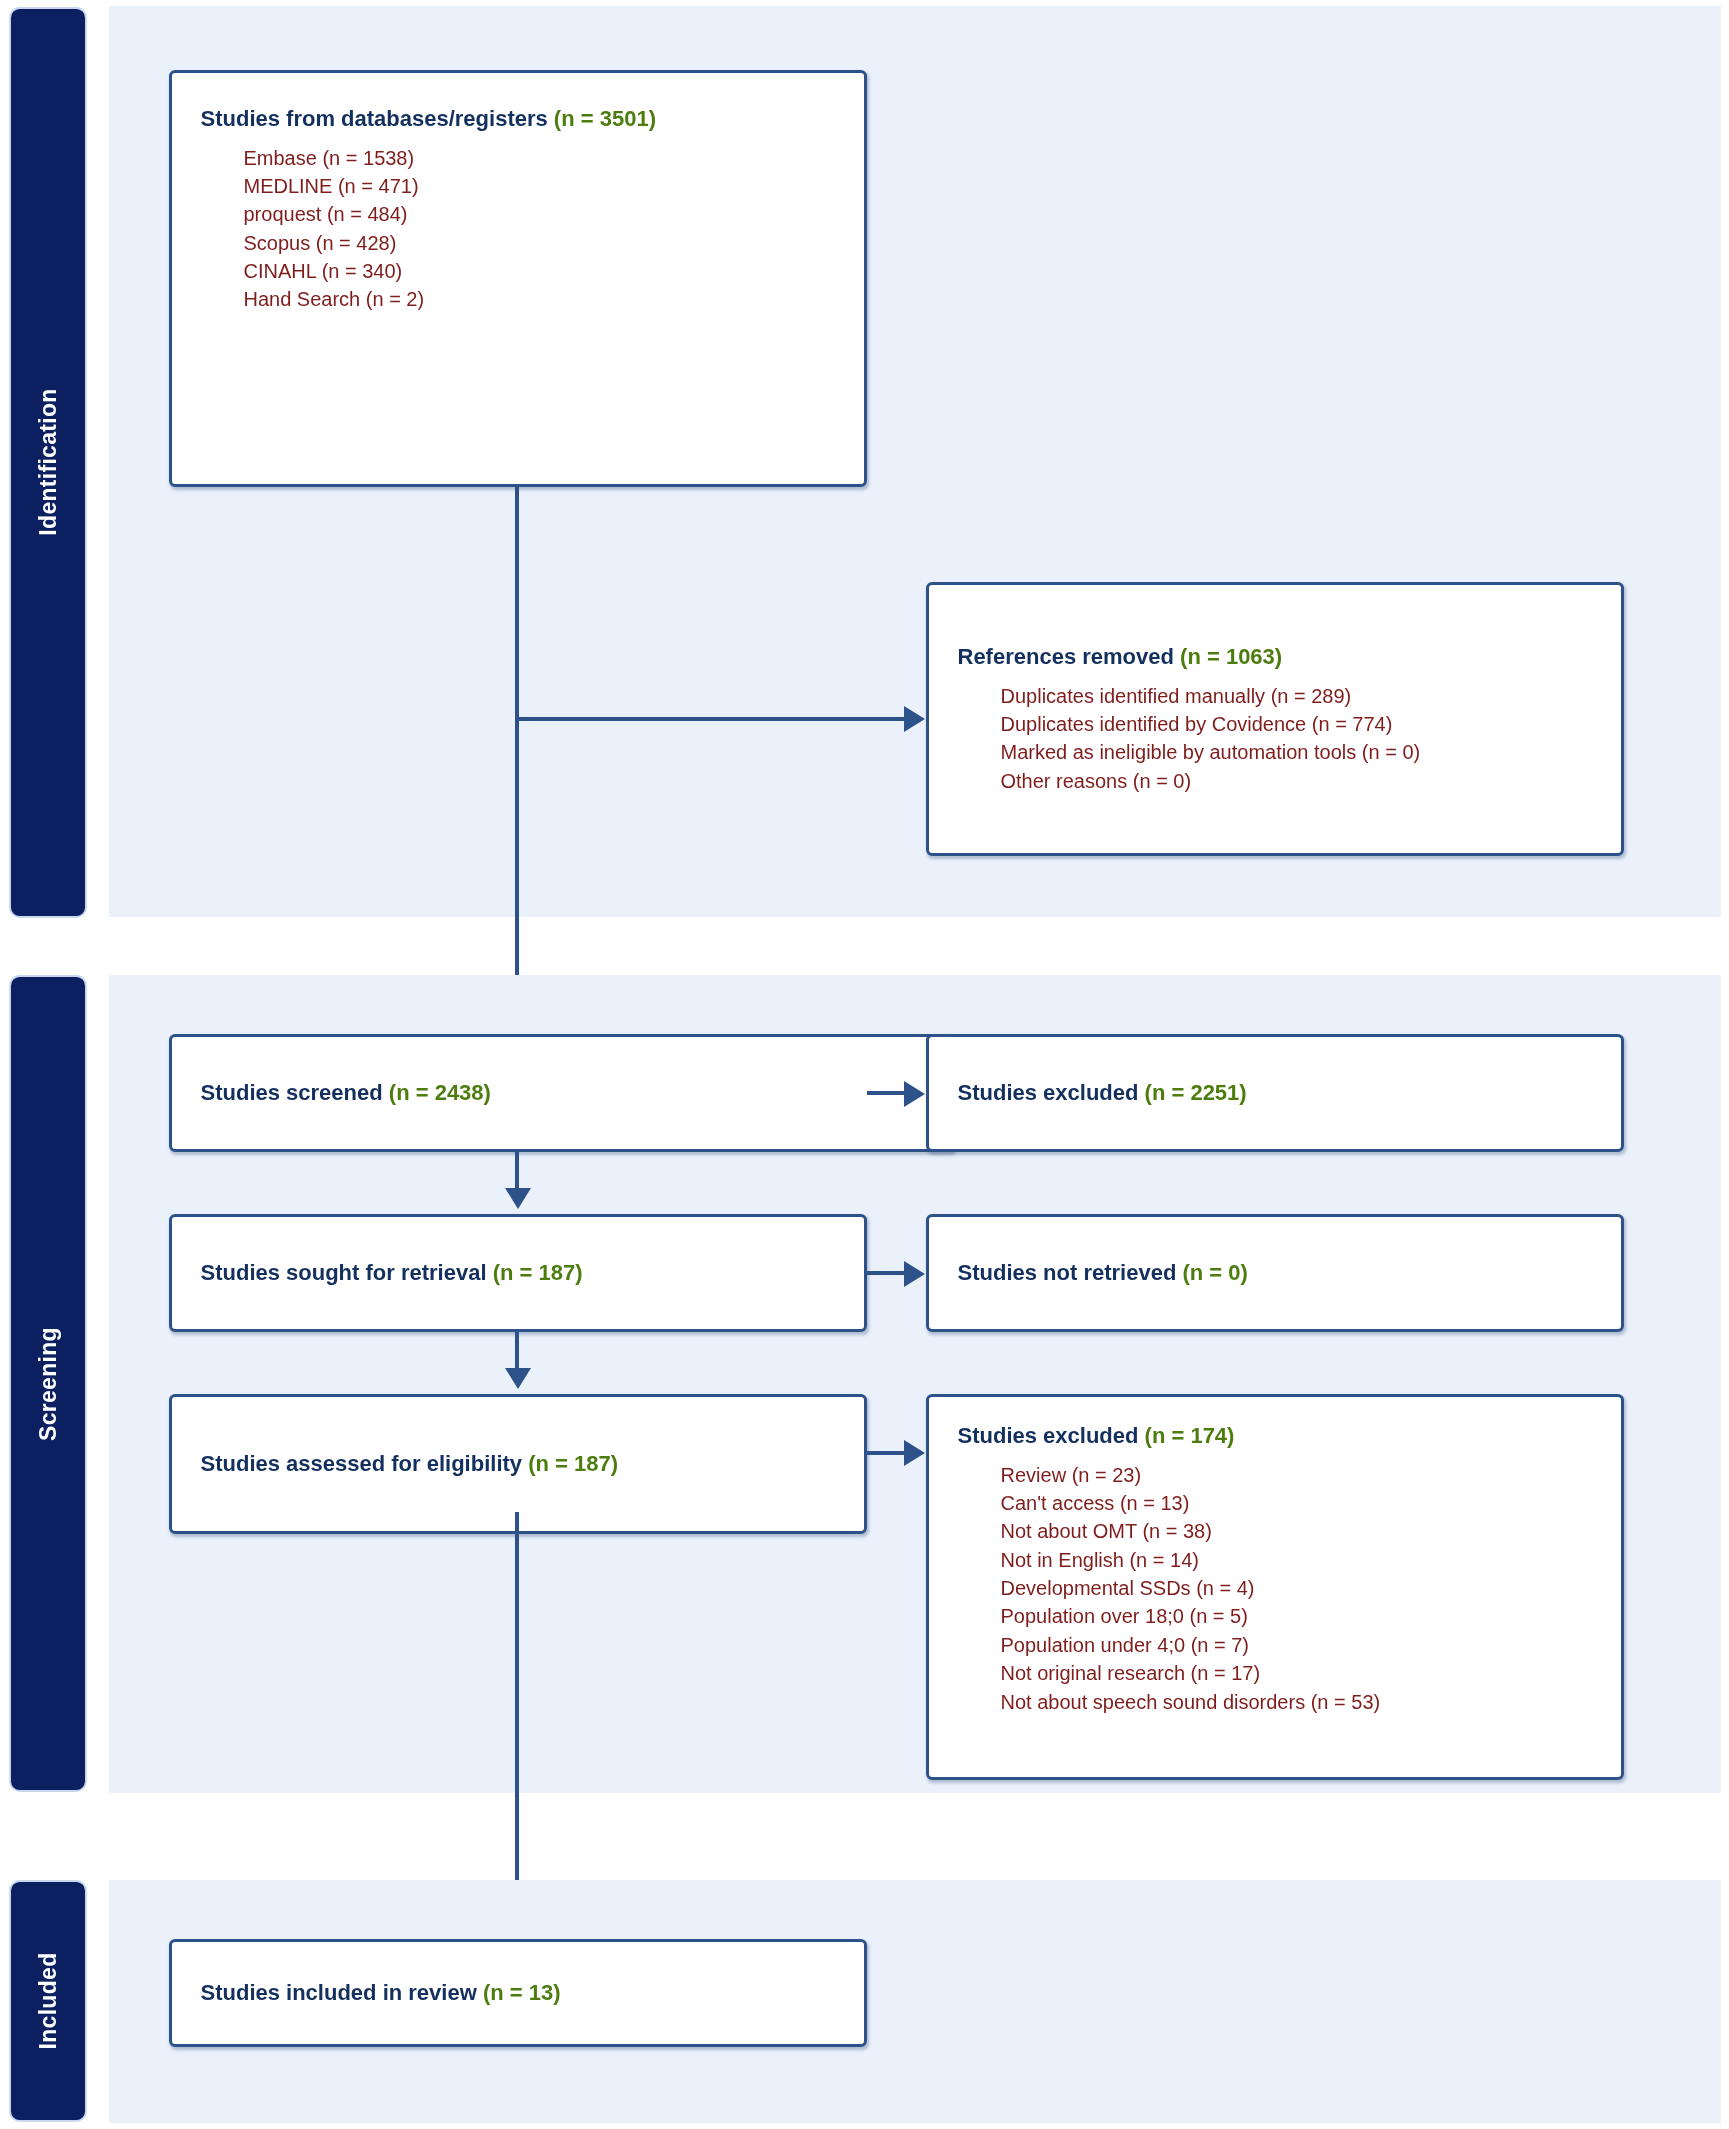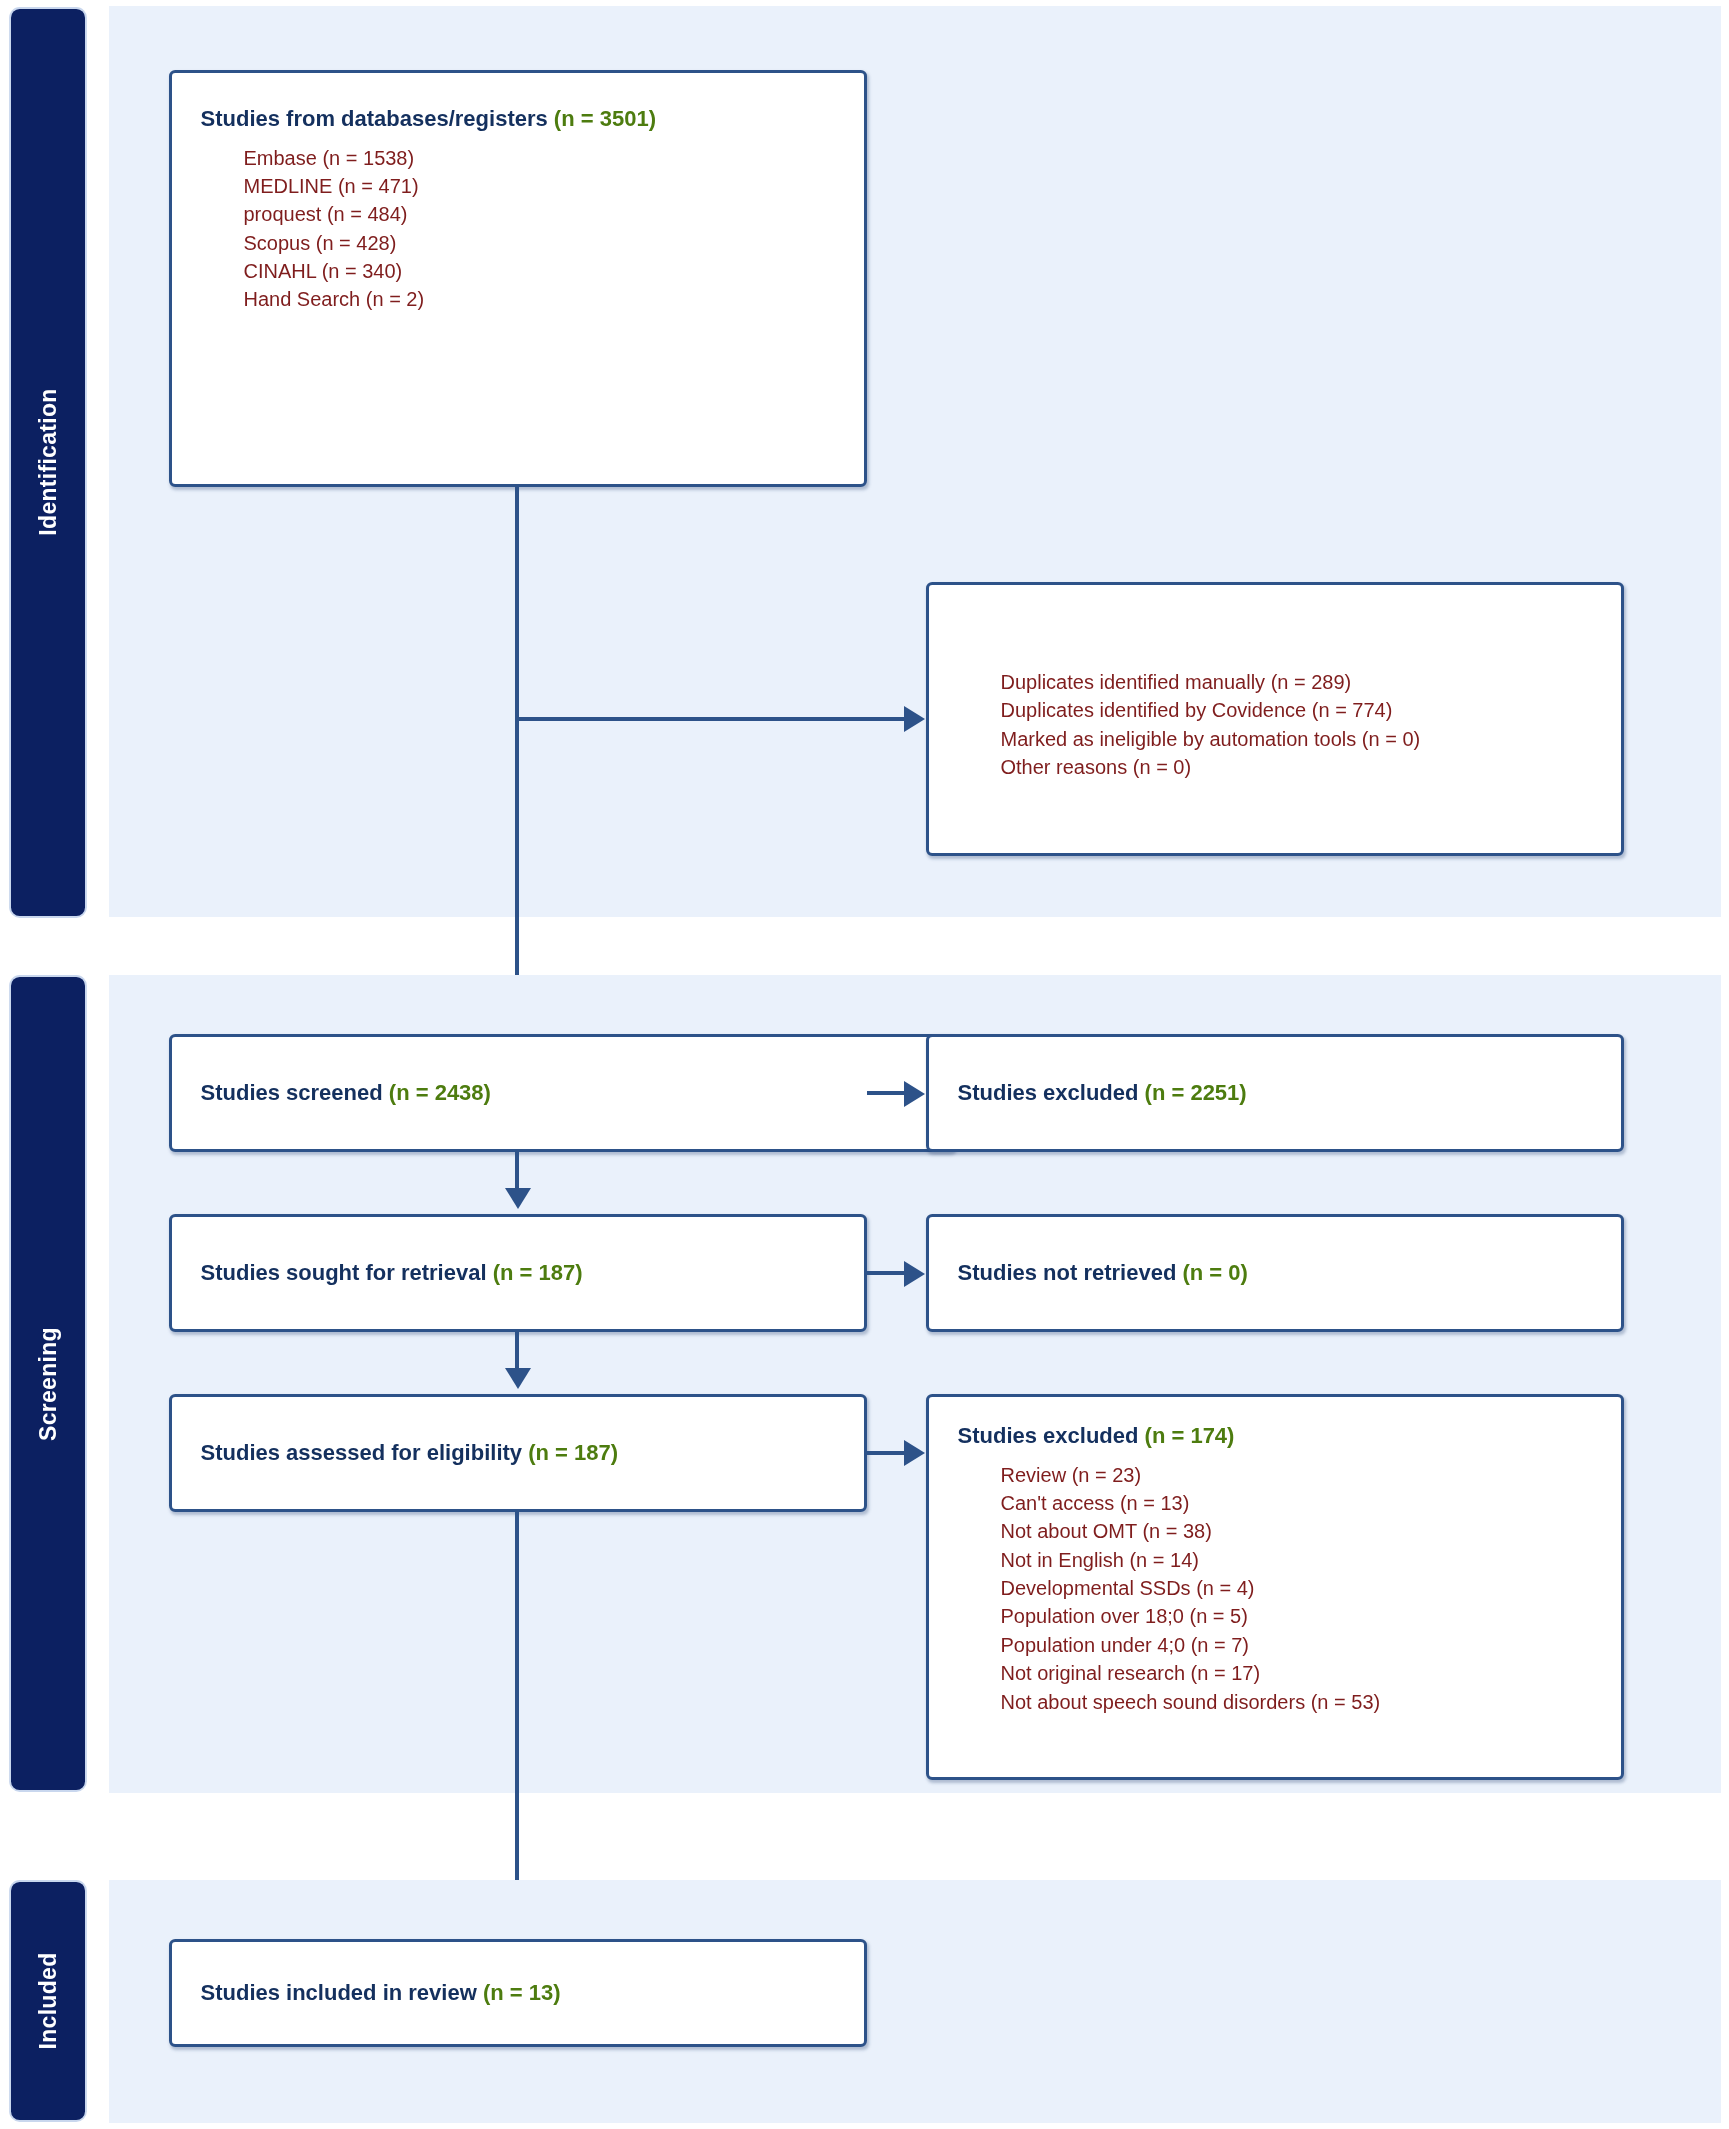--- a/index.html
+++ b/index.html
@@ -146,20 +146,23 @@
         <li>proquest (n = 484)</li>
         <li>Scopus (n = 428)</li>
         <li>CINAHL (n = 340)</li>
         <li>Hand Search (n = 2)</li>
       </ul>
     </div>
   </div>
 
   <div class="flow-box" style="left:926px; top:582px; width:698px; height:274px;">
     <div class="box-inner vcenter">
+      <div class="box-title">
+        <span>References removed </span><span class="n">(n = 1063)</span>
+      </div>
       <ul class="sub-list">
         <li>Duplicates identified manually (n = 289)</li>
         <li>Duplicates identified by Covidence (n = 774)</li>
         <li>Marked as ineligible by automation tools (n = 0)</li>
         <li>Other reasons (n = 0)</li>
       </ul>
     </div>
   </div>
 
   <div class="conn-v" style="left:515px; top:487px; height:537px;"></div>
@@ -208,21 +211,21 @@
       </div>
     </div>
   </div>
 
   <div class="conn-v" style="left:515px; top:1152px; height:38px;"></div>
   <div class="arrow-down" style="left:505px; top:1188px;"></div>
 
   <div class="conn-h" style="left:867px; top:1271px; width:38px;"></div>
   <div class="arrow-right" style="left:904px; top:1261px;"></div>
 
-  <div class="flow-box" style="left:169px; top:1394px; width:698px; height:118px;">
+  <div class="flow-box" style="left:169px; top:1394px; width:698px; height:140px;">
     <div class="box-inner vcenter">
       <div class="box-title">
         <span>Studies assessed for eligibility </span><span class="n">(n = 187)</span>
       </div>
     </div>
   </div>
 
   <div class="conn-v" style="left:515px; top:1332px; height:38px;"></div>
   <div class="arrow-down" style="left:505px; top:1368px;"></div>
 

